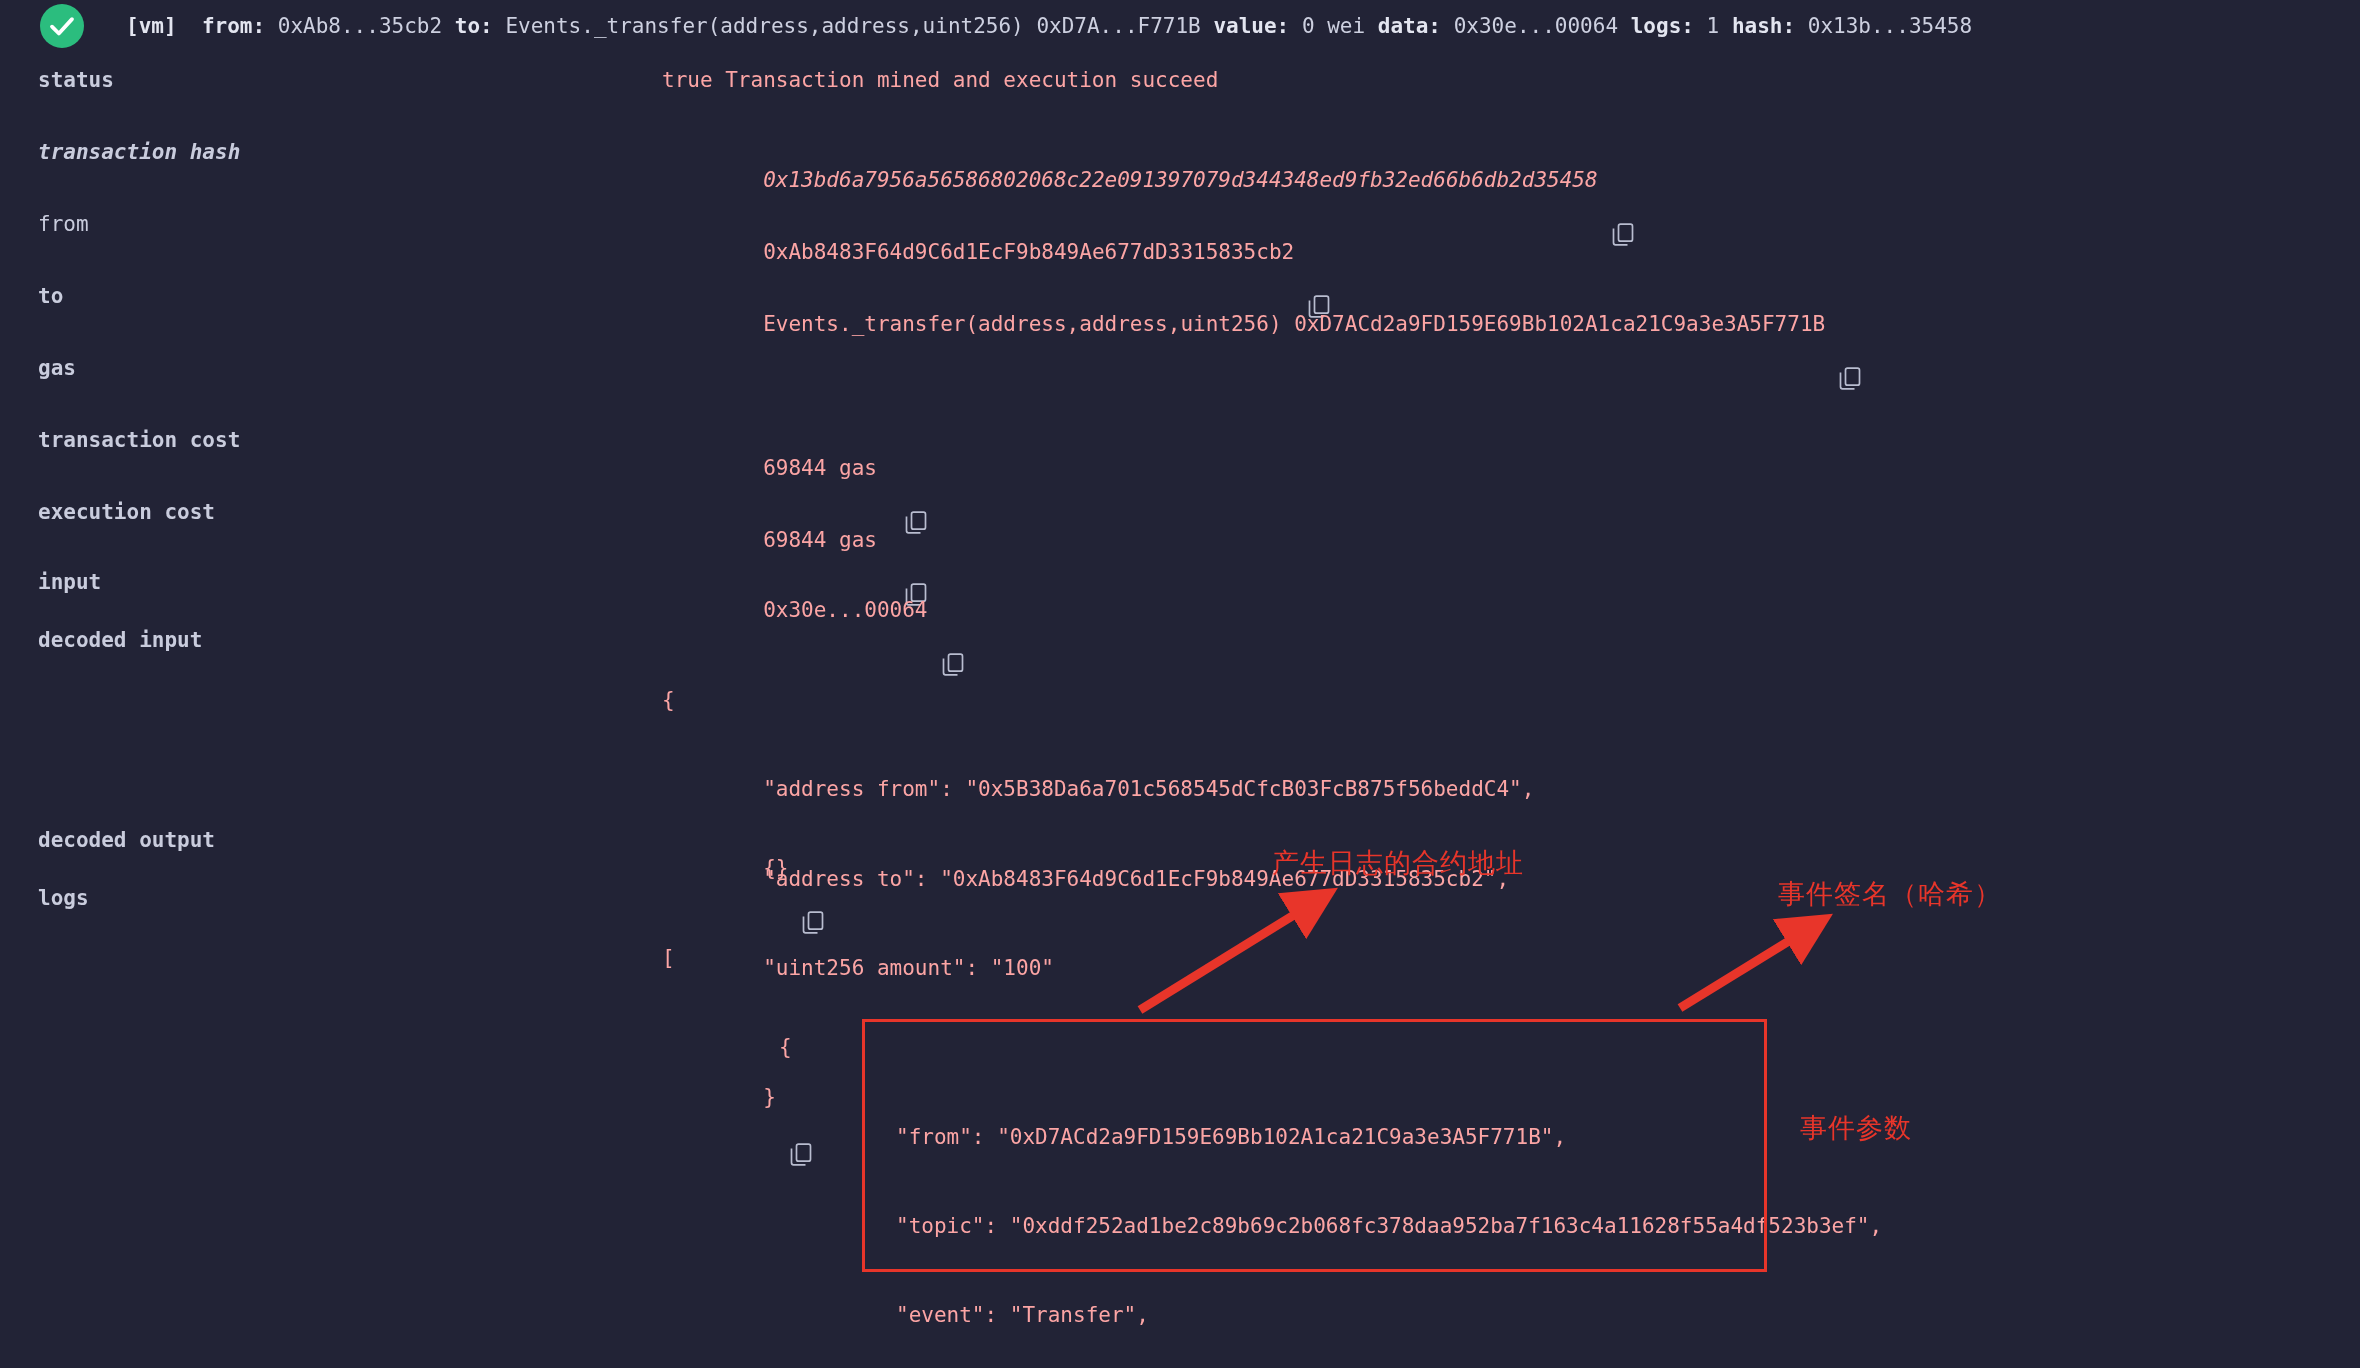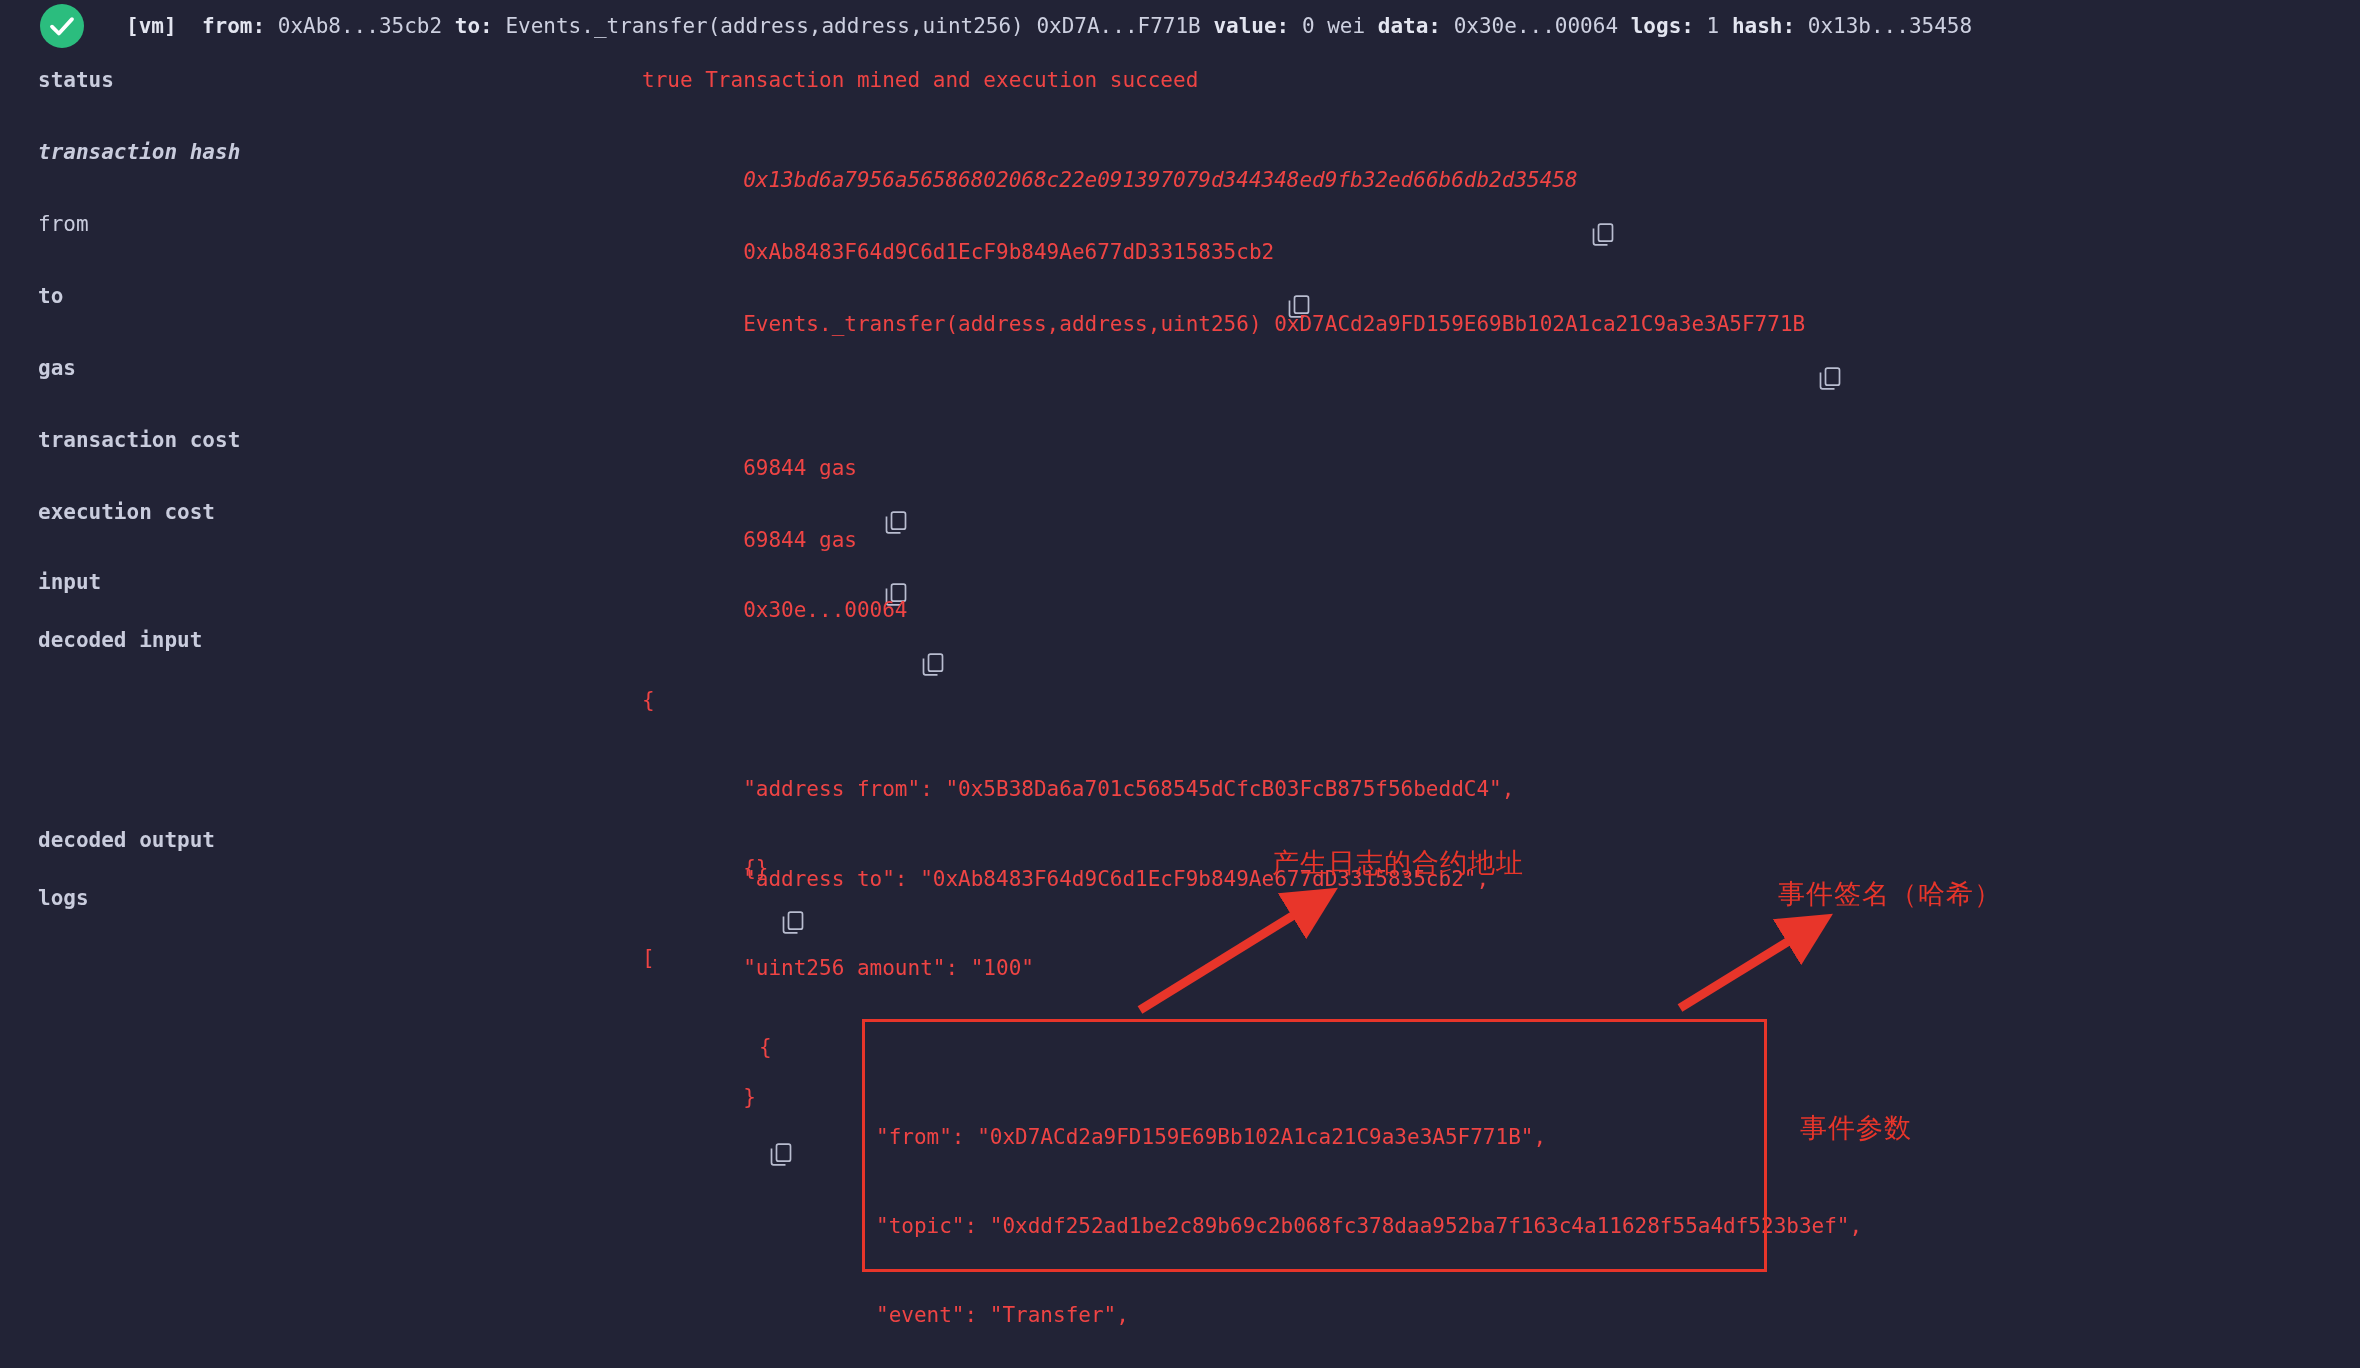--- a/index.html
+++ b/index.html
@@ -67,22 +67,23 @@
     flex: none;
     padding-left: 38px;
     font-weight: bold;
     color: #c9ccdd;
     white-space: nowrap;
   }
   .row .label.plain { font-weight: normal; }
   .row .value {
     flex: 1;
     min-width: 0;
-    color: #ef4444;
+    color: #fca5a5;
     white-space: pre;
+    margin-left: 20px;
   }
   .inline {
     display: inline-flex;
     gap: 14px;
   }
 
   
   .r-status        { height: 72px; padding-top: 14px; }
   .r-hash          { height: 72px; padding-top: 14px; font-style: italic; }
   .r-from          { height: 72px; padding-top: 14px; }

